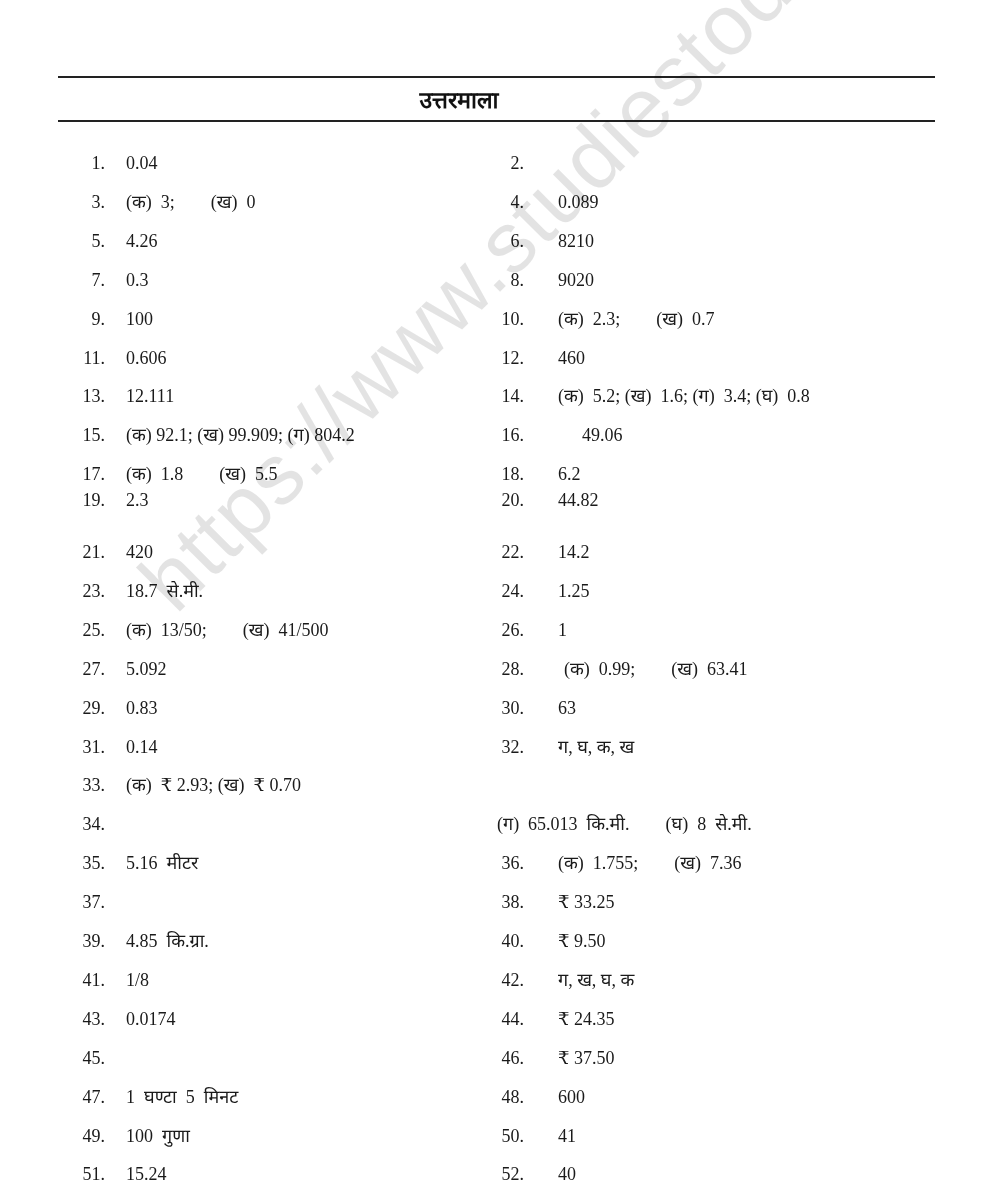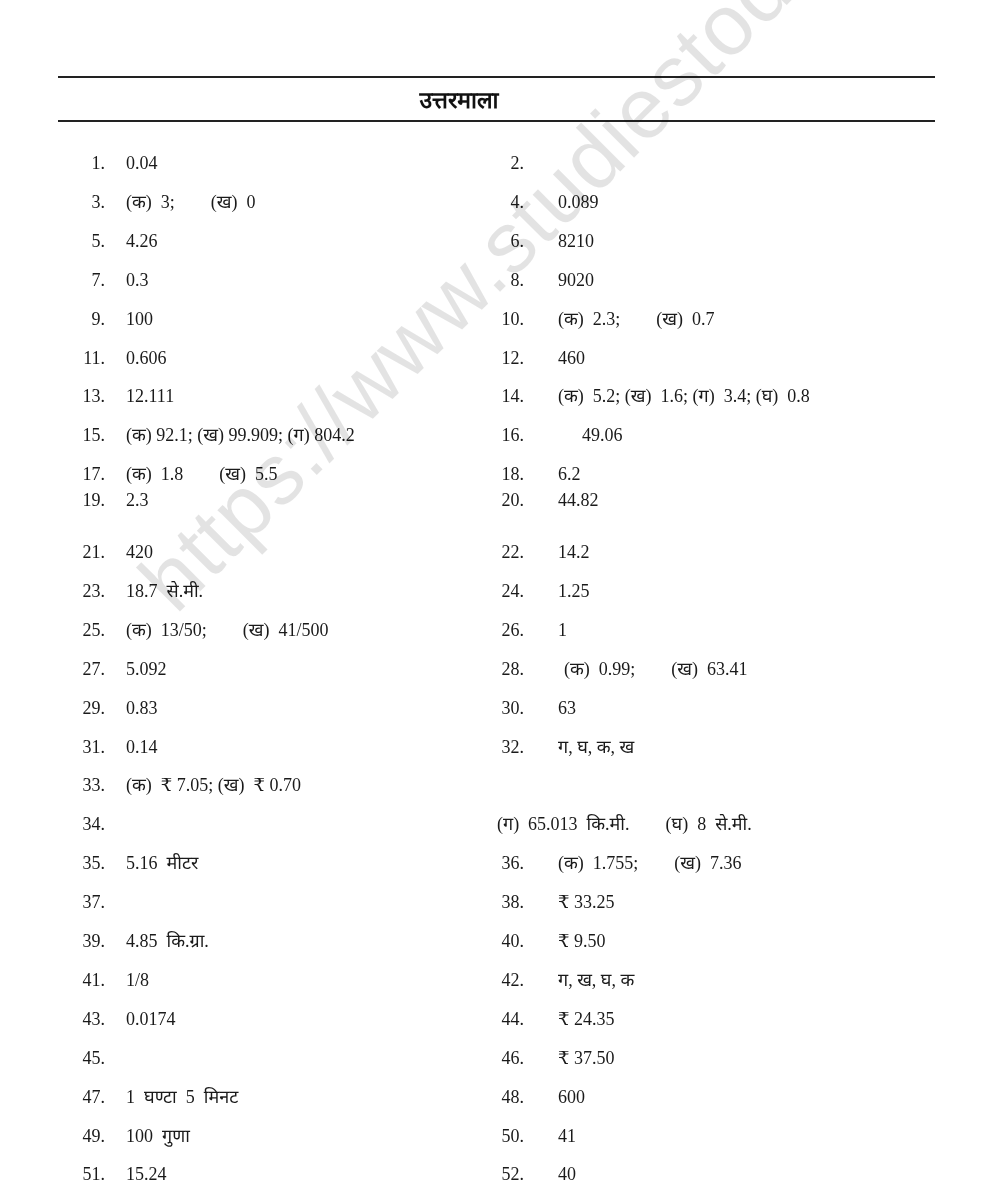--- a/index.html
+++ b/index.html
@@ -122,21 +122,21 @@
     <span class="ans r" style="white-space: pre;">63</span>
   </div>
   <div class="row" style="top:583.5px">
     <span class="num l">31.</span>
     <span class="ans l" style="white-space: pre;">0.14</span>
     <span class="num r">32.</span>
     <span class="ans r" style="white-space: pre;">ग, घ, क, ख</span>
   </div>
   <div class="row" style="top:622.4px">
     <span class="num l">33.</span>
-    <span class="ans l" style="white-space: pre;">(क)  ₹ 7.05; (ख)  ₹ 0.70</span>
+    <span class="ans l" style="white-space: pre;">(क)  ₹ 2.93; (ख)  ₹ 0.70</span>
   </div>
   <div class="row" style="top:661.3px">
     <span class="num l">34.</span>
     <span class="ans cont" style="white-space: pre;">(ग)  65.013  कि.मी.        (घ)  8  से.मी.</span>
   </div>
   <div class="row" style="top:700.2px">
     <span class="num l">35.</span>
     <span class="ans l" style="white-space: pre;">5.16  मीटर</span>
     <span class="num r">36.</span>
     <span class="ans r" style="white-space: pre;">(क)  1.755;        (ख)  7.36</span>

